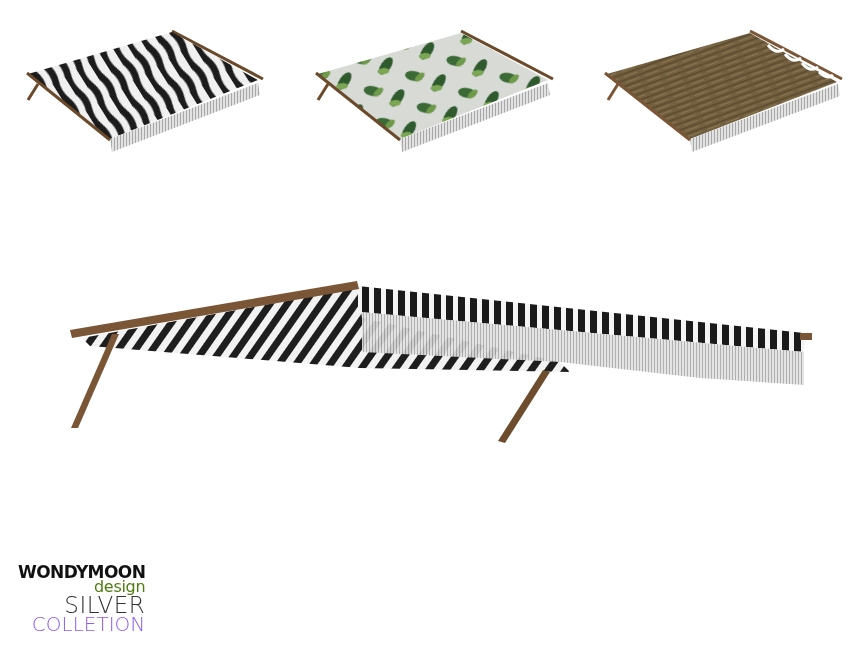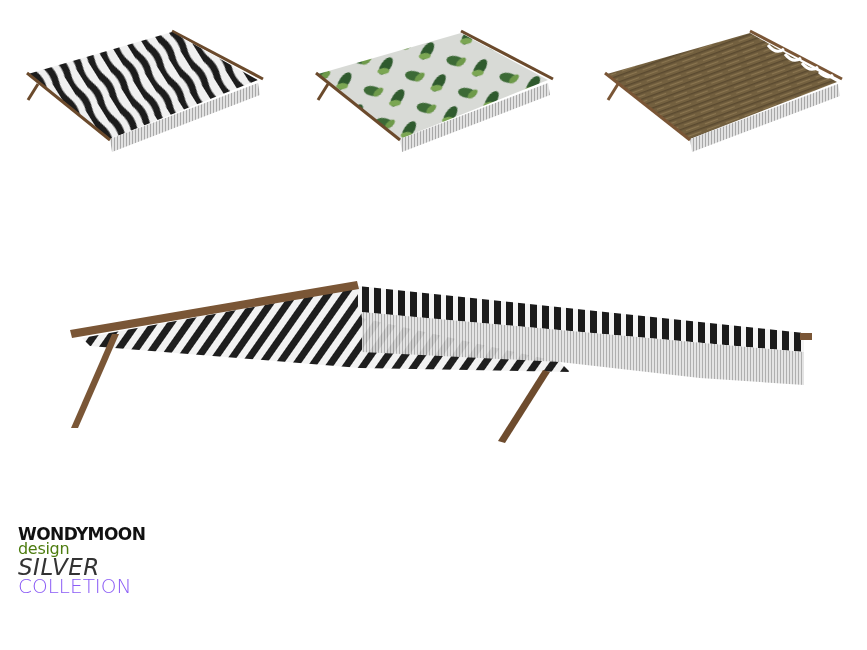--- a/index.html
+++ b/index.html
@@ -1,21 +1,21 @@
 <!DOCTYPE html>
 <html><head>
   <meta charset="utf-8">
   <style>
     html, body { margin: 0; padding: 0; background: #ffffff; }
     body { width: 867px; height: 650px; position: relative; overflow: hidden; font-family: "Liberation Sans", sans-serif; }
     .scene { position: absolute; left: 0; top: 0; width: 867px; height: 650px; }
-    .brand { position: absolute; left: 18px; top: 526px; line-height: 1; }
+    .brand { position: absolute; left: 18px; top: 564px; line-height: 1; text-align: right; }
     .brand .l1 { font-family: "DejaVu Sans", sans-serif; font-weight: bold; font-size: 17px; color: #111; letter-spacing: -0.6px; }
     .brand .l2 { font-family: "DejaVu Sans", sans-serif; font-size: 16px; color: #4d7c0f; margin-top: -2px; letter-spacing: -0.3px; }
-    .brand .l3 { font-family: "DejaVu Sans", sans-serif; font-weight: 200; font-size: 23px; color: #333; margin-top: -1px; letter-spacing: 0.5px; font-style: italic; }
+    .brand .l3 { font-family: "DejaVu Sans", sans-serif; font-weight: 200; font-size: 23px; color: #333; margin-top: -1px; letter-spacing: 0.5px; }
     .brand .l4 { font-family: "DejaVu Sans", sans-serif; font-size: 23px; color: #888; margin-top: -4px; letter-spacing: 0px; font-weight: 200; }
     .brand .l5 { font-family: "DejaVu Sans", sans-serif; font-size: 20px; color: #8b5cf6; margin-top: -3px; letter-spacing: 0px; font-weight: 200; }
   </style>
 </head>
 <body>
 
 <svg class="scene" width="867" height="650" viewBox="0 0 867 650" xmlns="http://www.w3.org/2000/svg">
   <defs>
 
     <pattern id="stripeWave" patternUnits="userSpaceOnUse" width="14" height="40" patternTransform="rotate(-32)">

